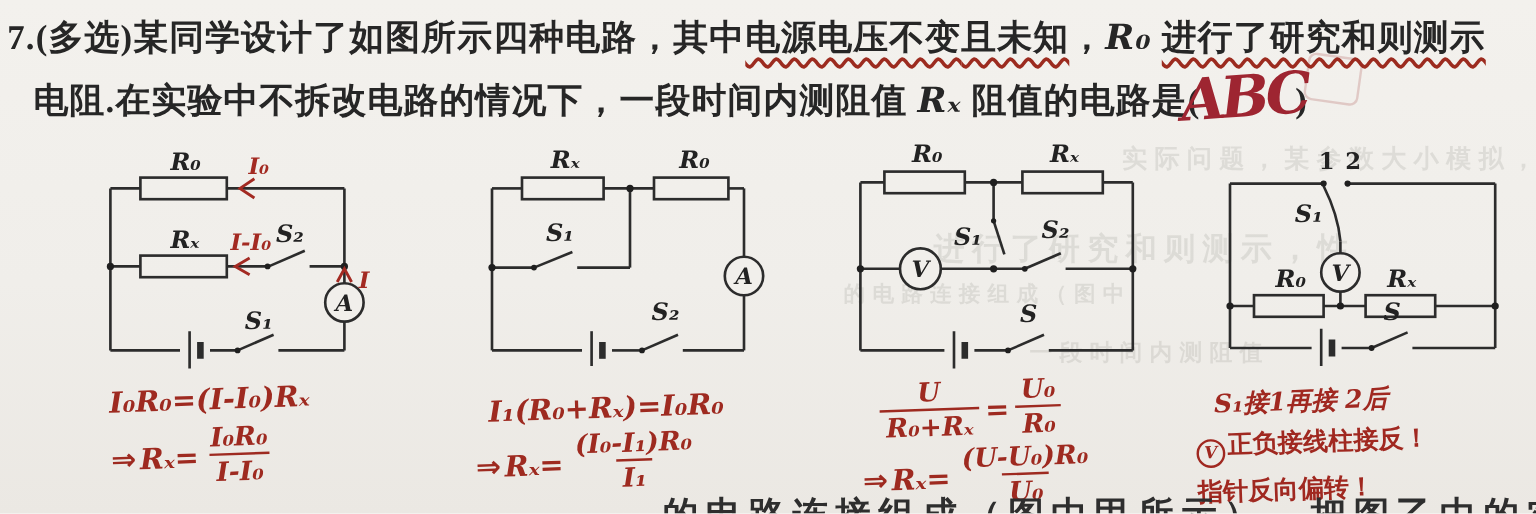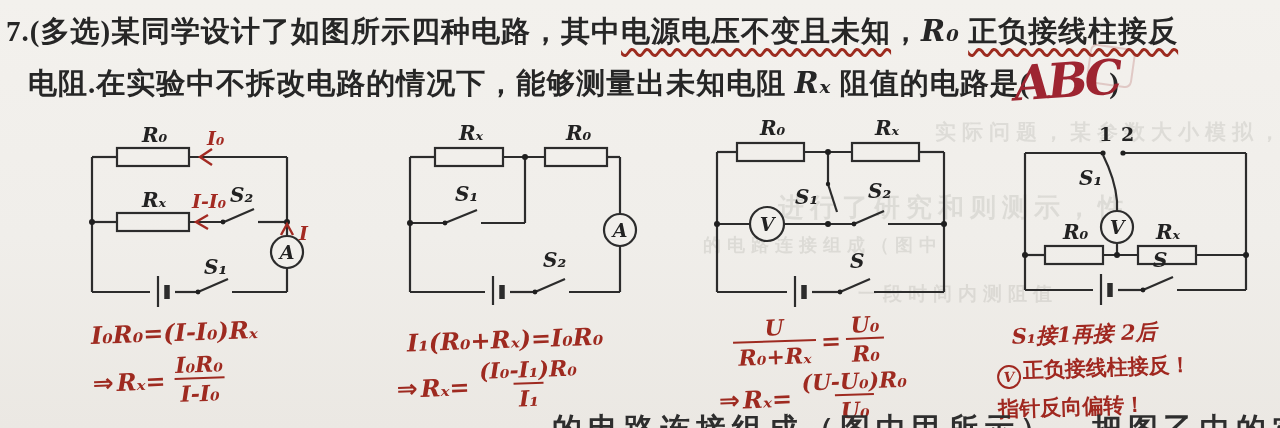--- a/index.html
+++ b/index.html
@@ -51,24 +51,24 @@
 </style>
 </head>
 <body>
 
 <span class="bleed" style="left:935px;top:118px;font-size:21px;">实际问题，某参数大小模拟，实验器</span>
 <span class="bleed" style="left:778px;top:190px;font-size:26px;">进行了研究和则测示，性</span>
 <span class="bleed" style="left:703px;top:233px;font-size:18px;">的电路连接组成（图中</span>
 <span class="bleed" style="left:858px;top:281px;font-size:19px;text-align:right;">一段时间内测阻值</span>
 
 <div class="pline l1">
-  <span>7.(多选)某同学设计了如图所示四种电路，其中</span><span class="wavy">电源电压不变</span><span class="wavy">且未知</span><span>，</span><span class="var">R₀</span><span> </span><span class="wavy">正负接线柱接反</span>
+  <span>7.(多选)某同学设计了如图所示四种电路，其中</span><span class="wavy">电源电压不变</span><span class="wavy">且未知</span><span>，</span><span class="var">R₀</span><span> </span><span class="wavy">进行了研究和则测示</span>
 </div>
 <div class="pline l2">
-  <span>电阻.在实验中不拆改电路的情况下，能够测量出未知电阻 </span><span class="var">Rₓ</span><span> 阻值的电路是(</span><span class="ans">ABC</span><span>)</span>
+  <span>电阻.在实验中不拆改电路的情况下，一段时间内测阻值 </span><span class="var">Rₓ</span><span> 阻值的电路是(</span><span class="ans">ABC</span><span>)</span>
 </div>
 <div class="ghost"></div>
 
 <svg class="circuit" style="left:62px;top:112px;" width="290" height="195" viewBox="0 0 290 195">
   <g>
     <line class="wire" x1="30" y1="45" x2="55" y2="45"></line>
       <line class="wire" x1="127" y1="45" x2="225" y2="45"></line>
     <line class="wire" x1="30" y1="45" x2="30" y2="180"></line>
     <line class="wire" x1="225" y1="45" x2="225" y2="124"></line>
       <line class="wire" x1="225" y1="156" x2="225" y2="180"></line>

